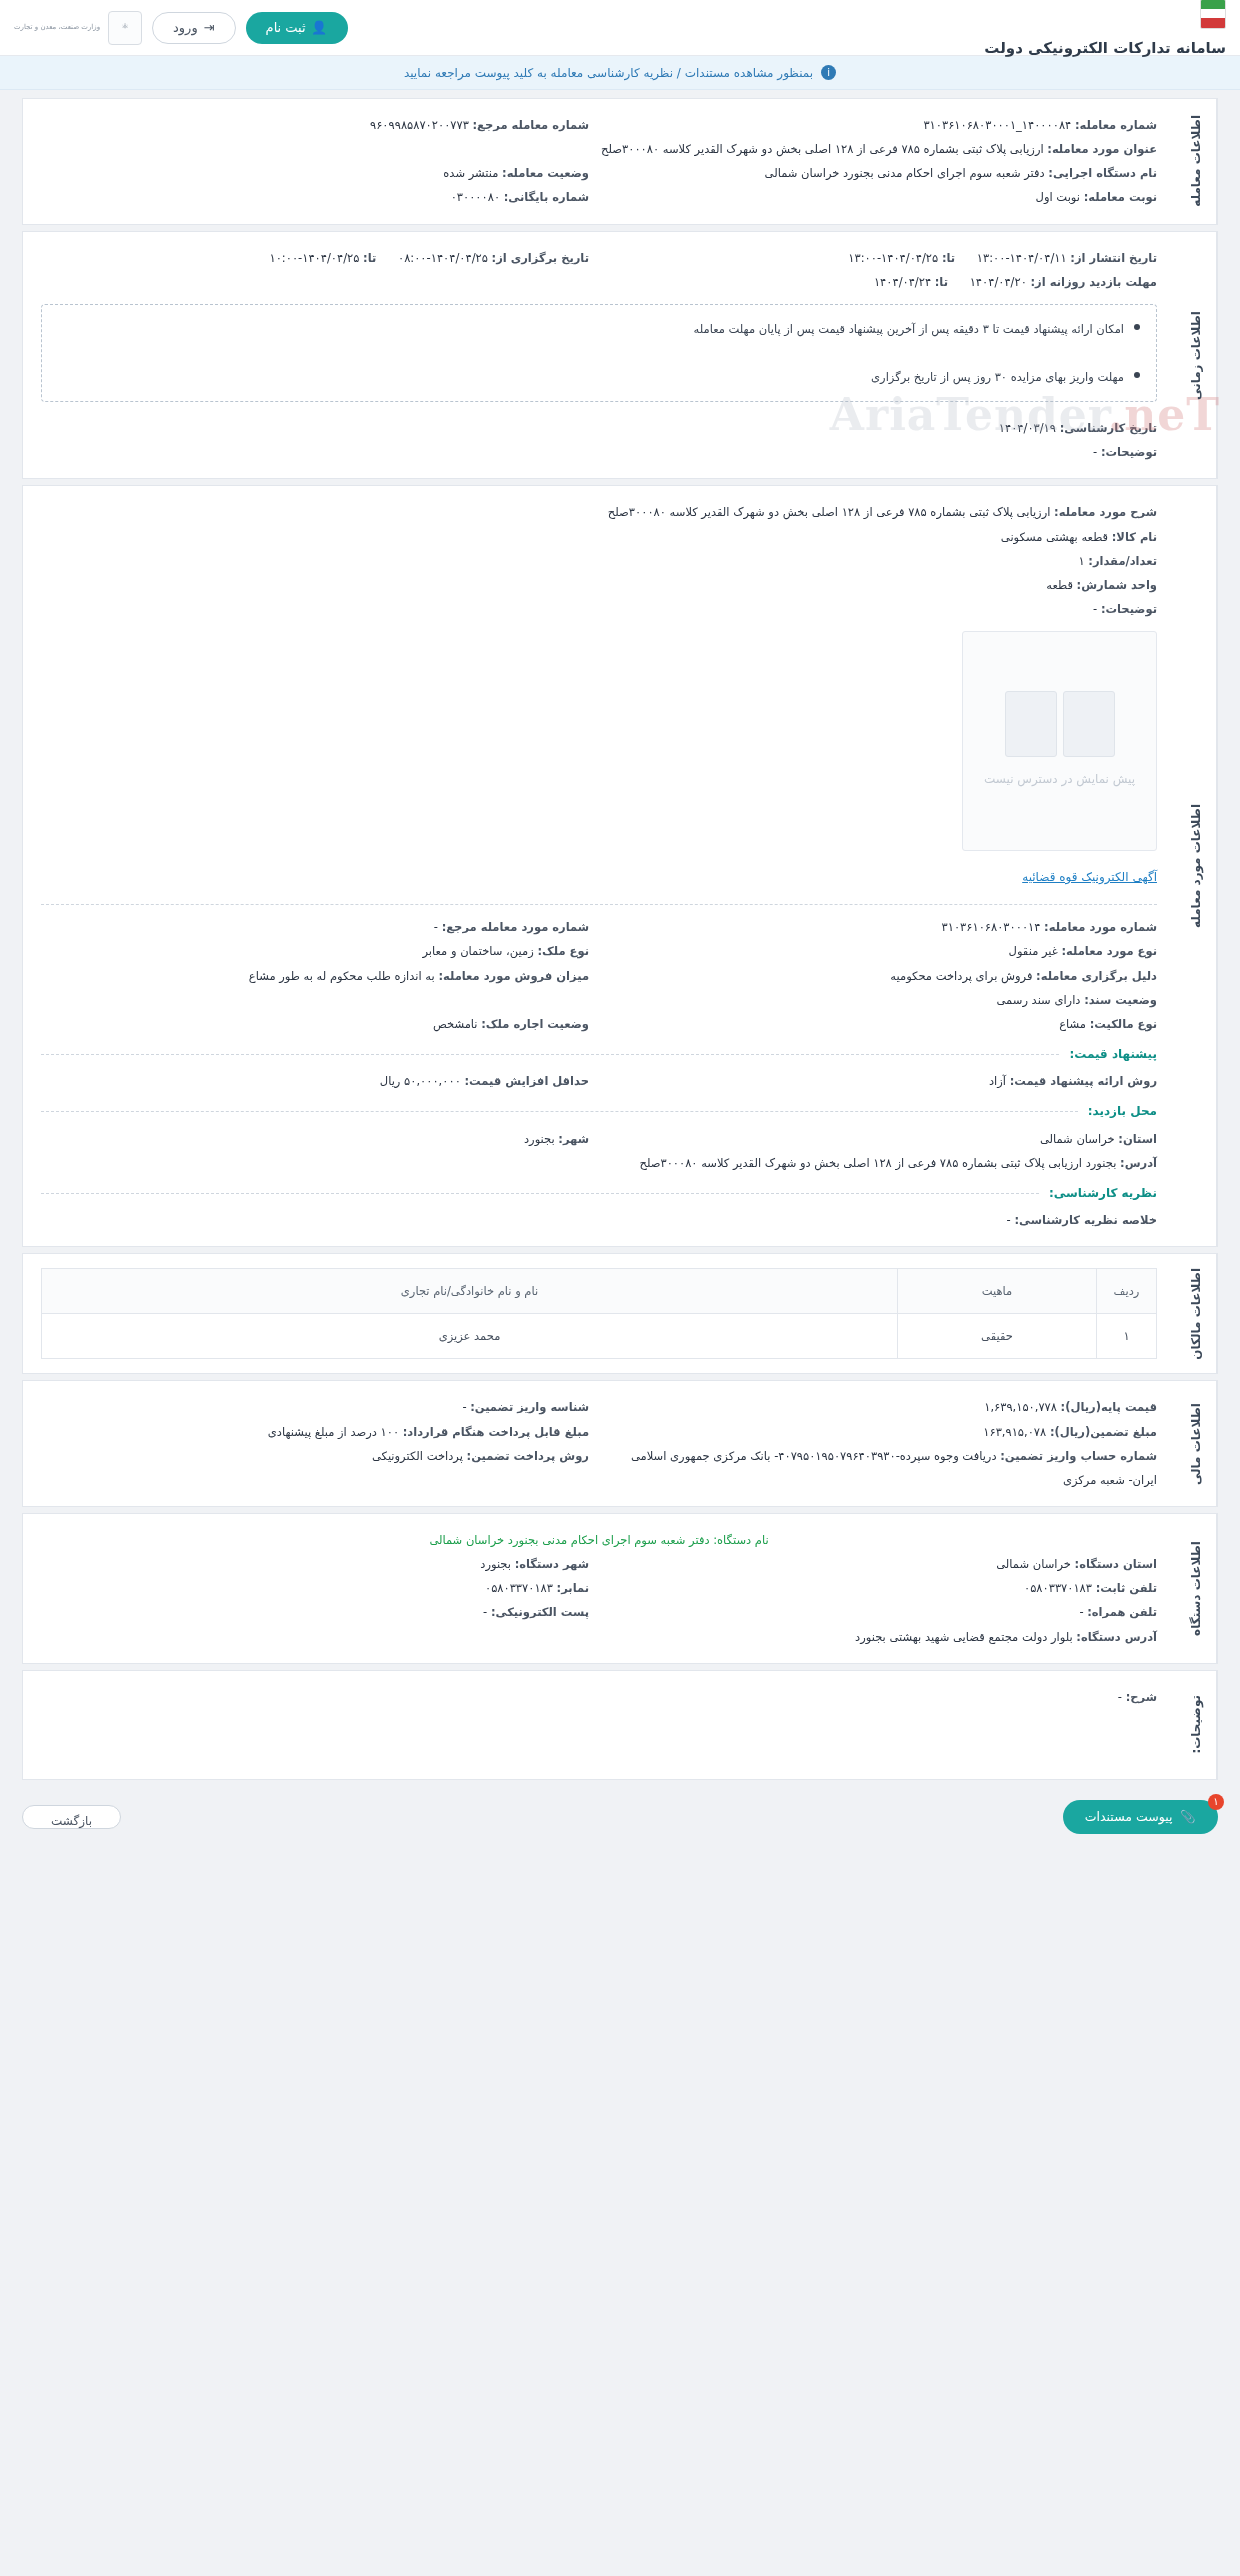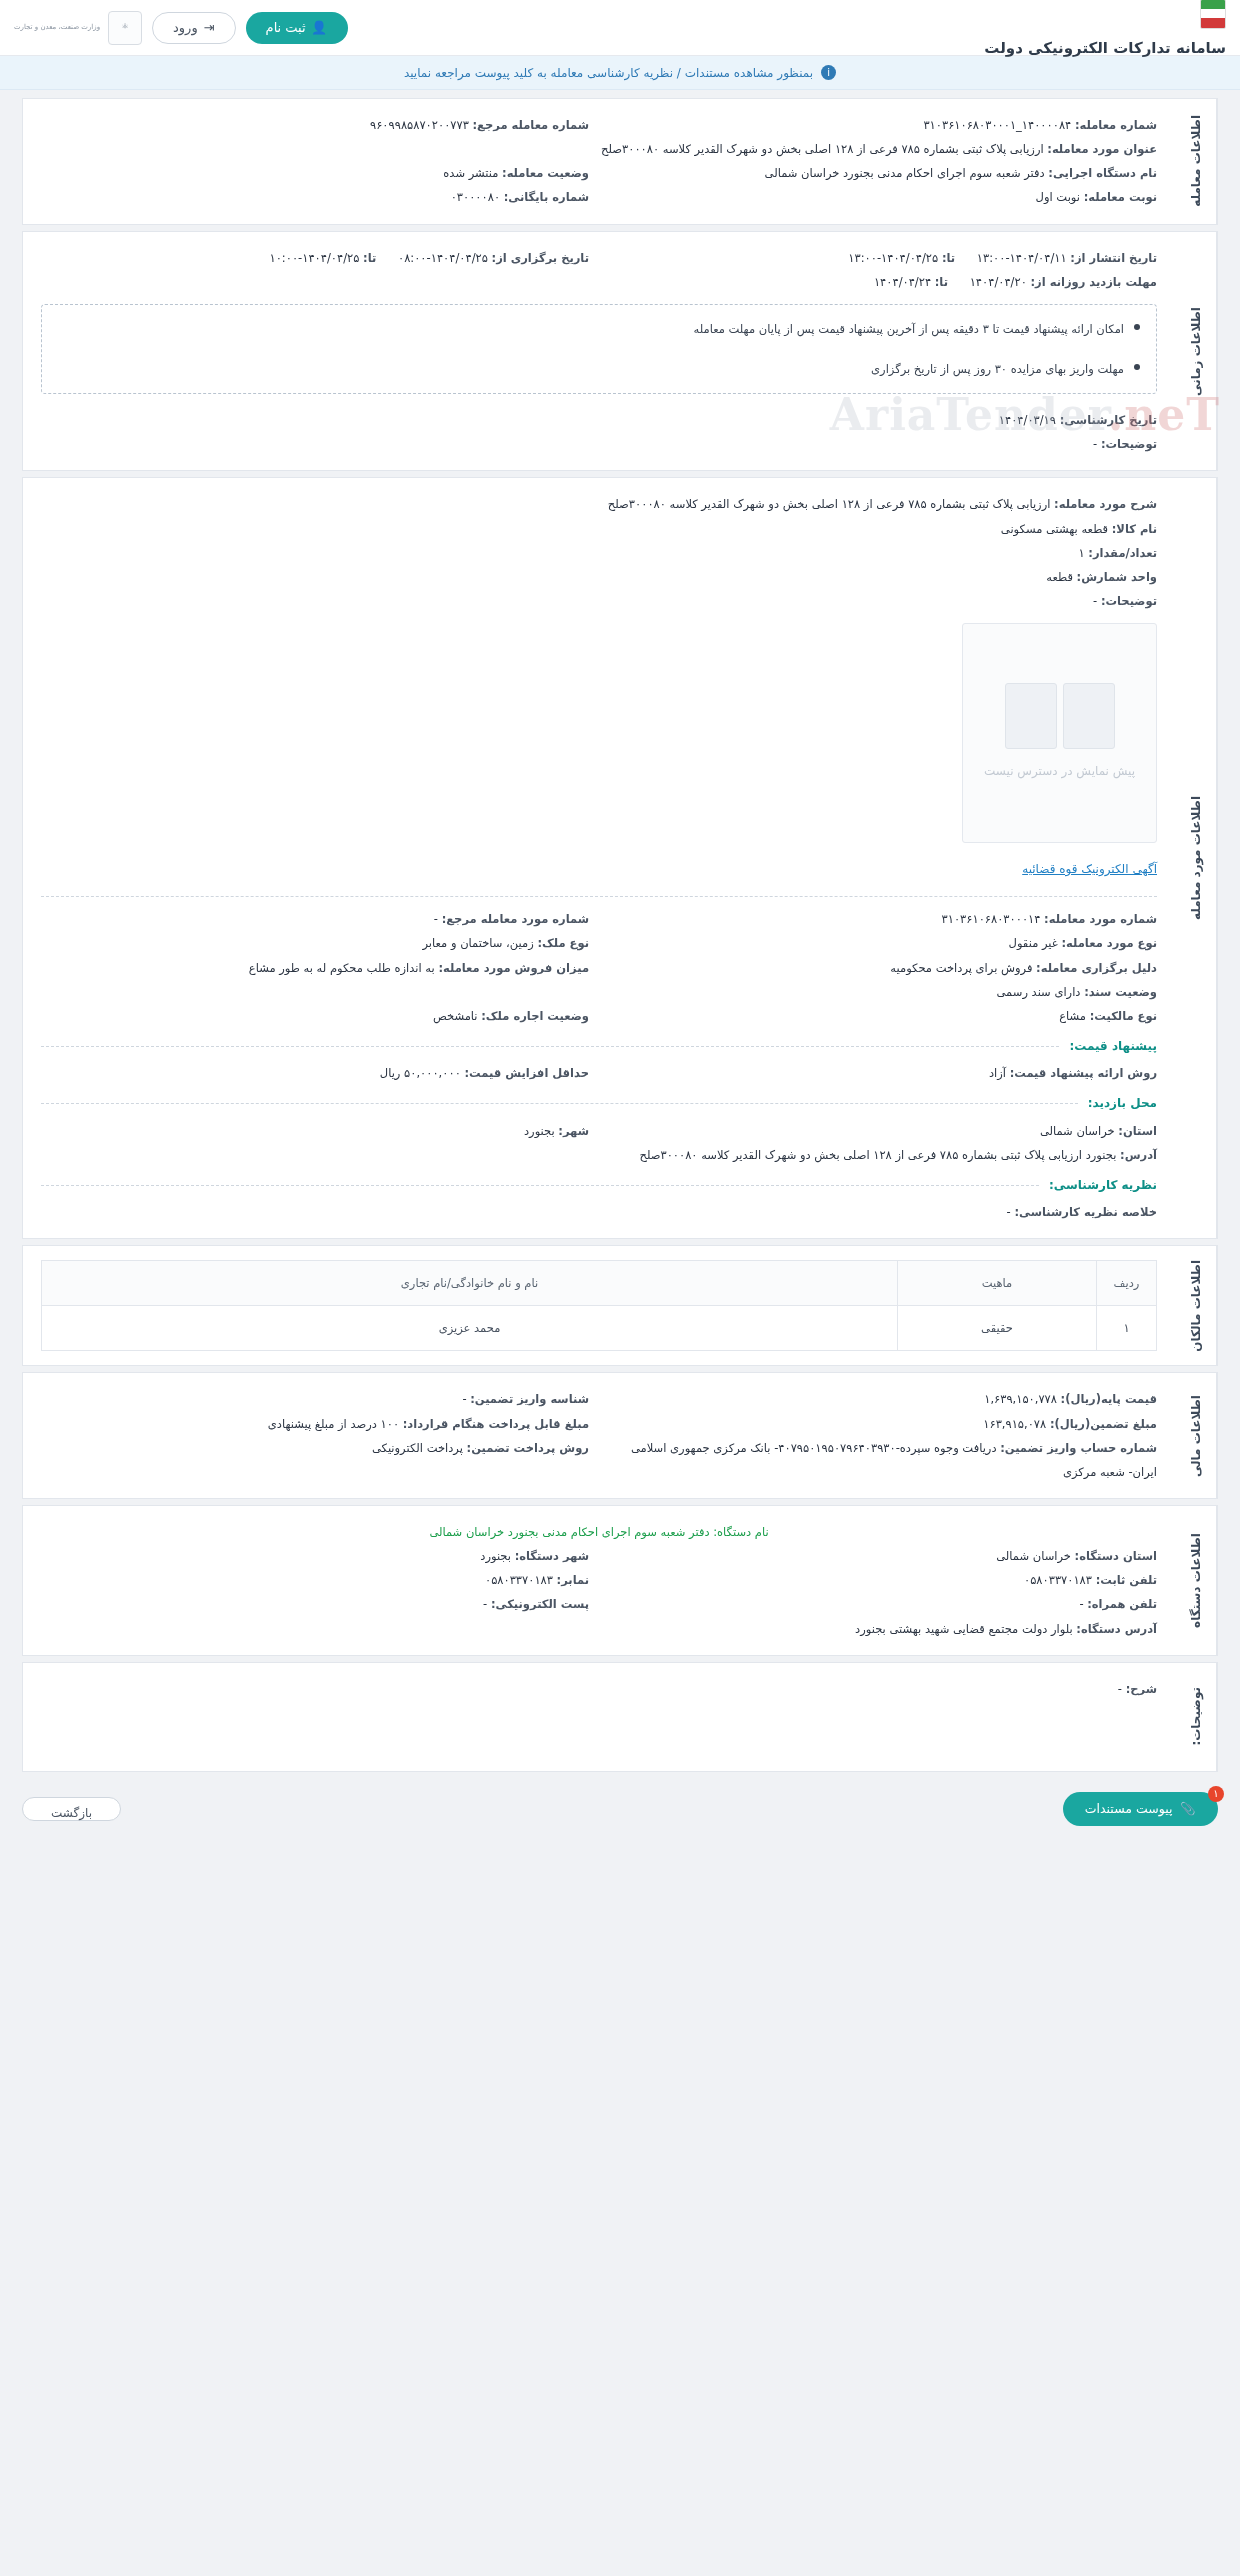--- a/index.html
+++ b/index.html
@@ -158,21 +158,21 @@
   .bulletbox {
     border: 1px dashed #b9c4d0;
     border-radius: 4px;
     padding: 12px 16px;
     margin: 10px 0 14px 0;
   }
   .bulletbox li {
     list-style: none;
     position: relative;
     padding-right: 16px;
-    margin-bottom: 16px;
+    margin-bottom: 24px;
     color: #3a4452;
     font-size: 11.5px;
   }
   .bulletbox li:last-child { margin-bottom: 0; }
   .bulletbox li::before {
     content: "";
     position: absolute;
     right: 0; top: 7px;
     width: 6px; height: 6px;
     border-radius: 50%;

